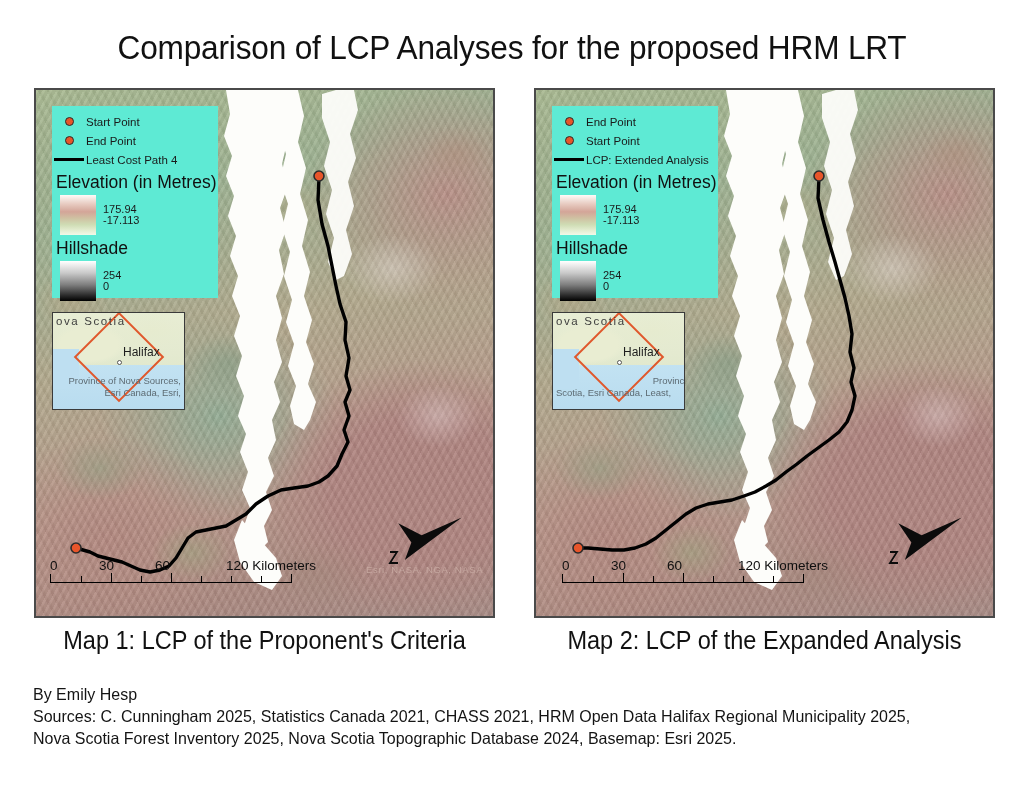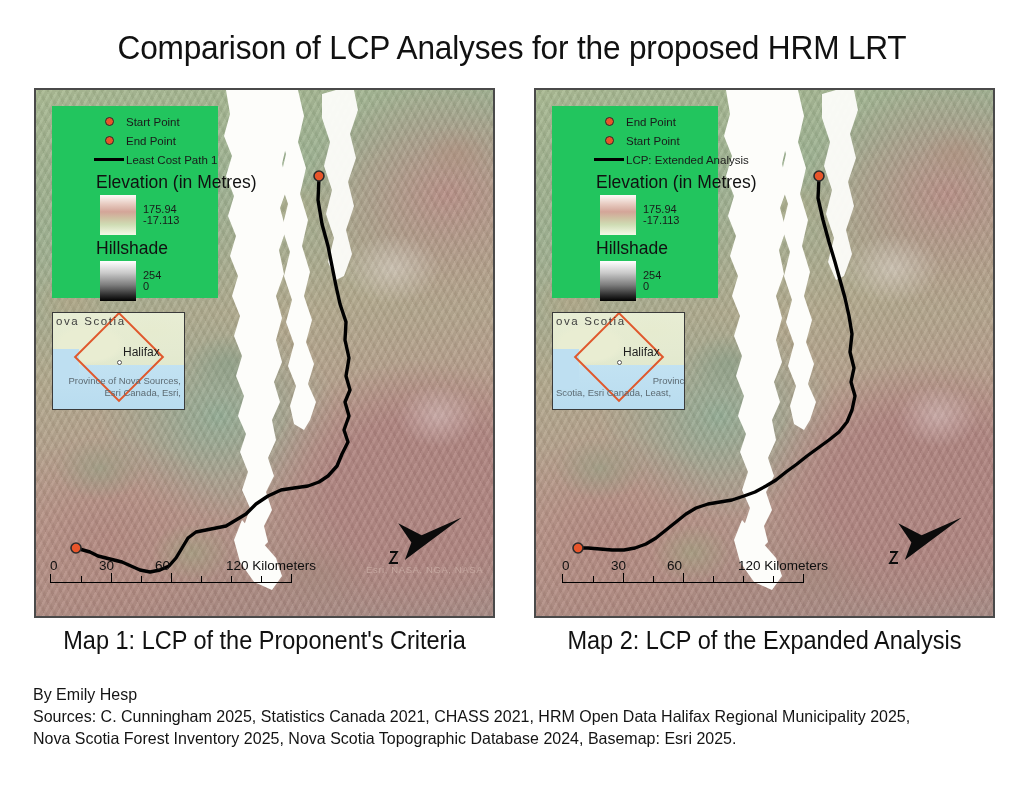--- a/index.html
+++ b/index.html
@@ -62,23 +62,22 @@
       radial-gradient(ellipse 180px 150px at 16% 86%, #b6897f 0%, rgba(182,137,127,0) 72%),
       radial-gradient(ellipse 190px 160px at 90% 20%, #b99086 0%, rgba(185,144,134,0) 74%),
       radial-gradient(ellipse 150px 130px at 10% 18%, #9fb18e 0%, rgba(159,177,142,0) 72%),
       radial-gradient(ellipse 160px 140px at 40% 62%, #93ad94 0%, rgba(147,173,148,0) 74%),
       linear-gradient(165deg,#a9b98f 0%, #9db291 22%, #b3a98c 46%, #b9998a 68%, #ad8a80 86%, #a98b84 100%);
     filter:saturate(0.95);
   }
 
   .legend-box{
     position:absolute;
-    background:#22c55e;
+    background:#5eead4;
     box-sizing:border-box;
-    padding-left:40px;
   }
   .legend-row{
     display:flex;align-items:center;
     height:19px;
   }
   .legend-swatch{
     width:34px;display:flex;align-items:center;justify-content:center;
     flex:0 0 34px;
   }
   .dot{
@@ -257,21 +256,21 @@
         <div class="legend-row">
           <div class="legend-swatch">
               <div class="dot"></div>
             </div>
           <div class="legend-label">End Point</div>
         </div>
         <div class="legend-row">
           <div class="legend-swatch">
               <div class="linesym"></div>
             </div>
-          <div class="legend-label">Least Cost Path 1</div>
+          <div class="legend-label">Least Cost Path 4</div>
         </div>
         <div class="legend-heading">Elevation (in Metres)</div>
         <div class="ramp-wrap">
           <div class="ramp ramp-elev"></div>
           <div class="ramp-labels">
             <span>175.94</span>
             <span>-17.113</span>
           </div>
         </div>
         <div class="legend-heading">Hillshade</div>

